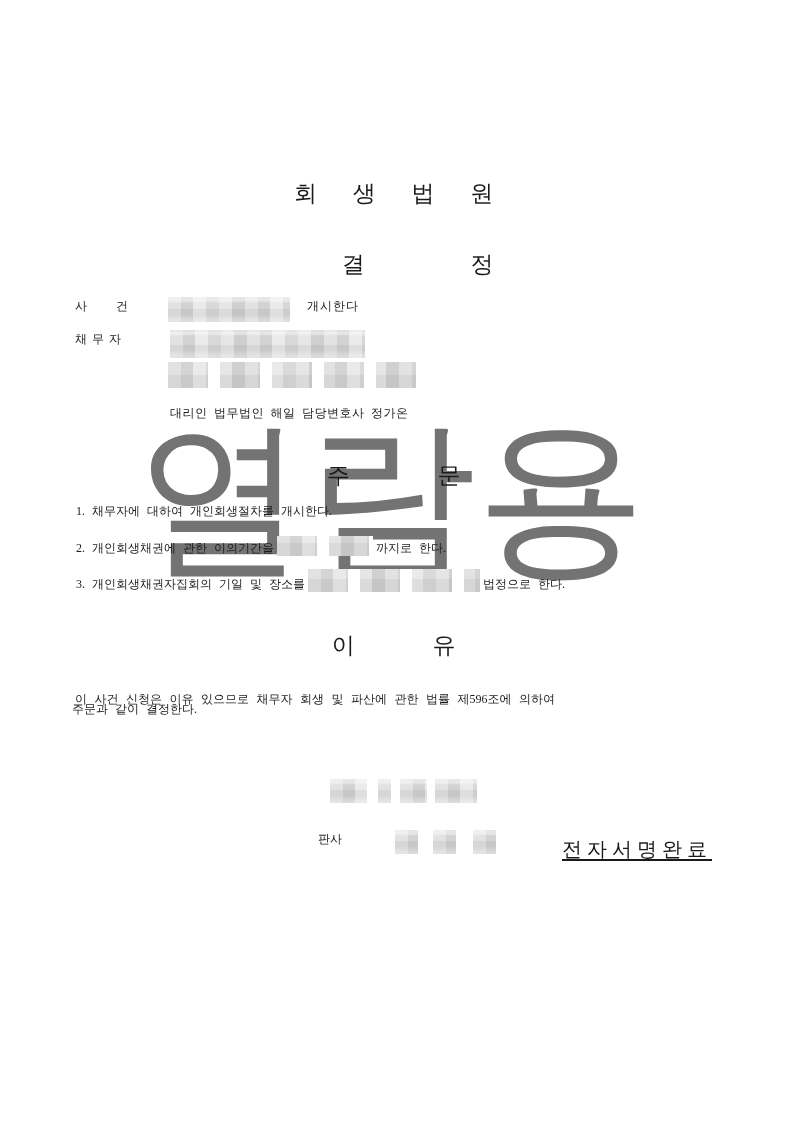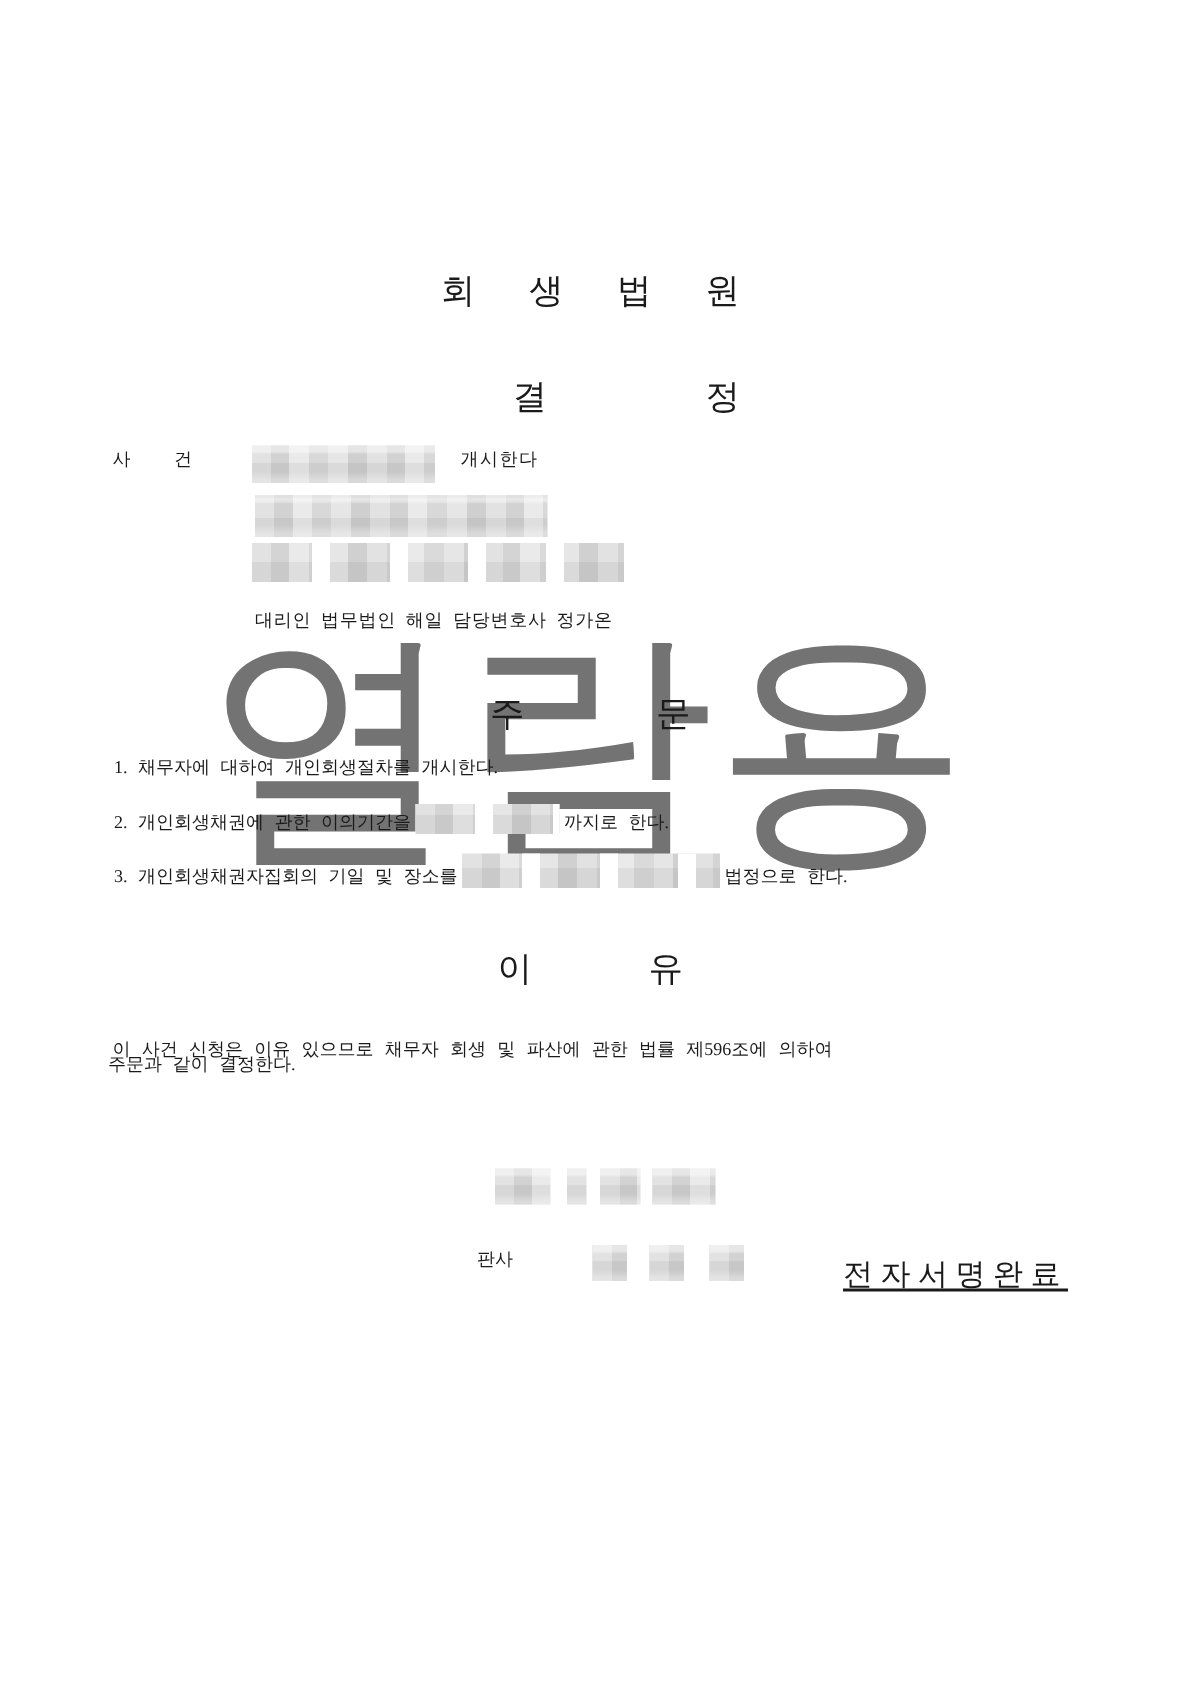--- a/index.html
+++ b/index.html
@@ -115,20 +115,23 @@
 
   <div class="h-center court-title">회 생 법 원</div>
   <div class="h-center decision-title">결 정</div>
 
   <div class="row" style="top:298px;">
     <span class="abs label-case">사 건</span>
     <span class="abs case-suffix">개시한다</span>
   </div>
   <div class="redact redact-case mosaic"></div>
 
+  <div class="row" style="top:331px;">
+    <span class="abs label-debtor">채 무 자</span>
+  </div>
   <div class="redact redact-debtor mosaic"></div>
 
   <div class="redact redact-address mosaic-gap"></div>
 
   <div class="row" style="top:405px;">
     <span class="abs attorney">대리인 법무법인 해일 담당변호사 정가온</span>
   </div>
 
   <div class="h-center order-heading">주 문</div>
 

